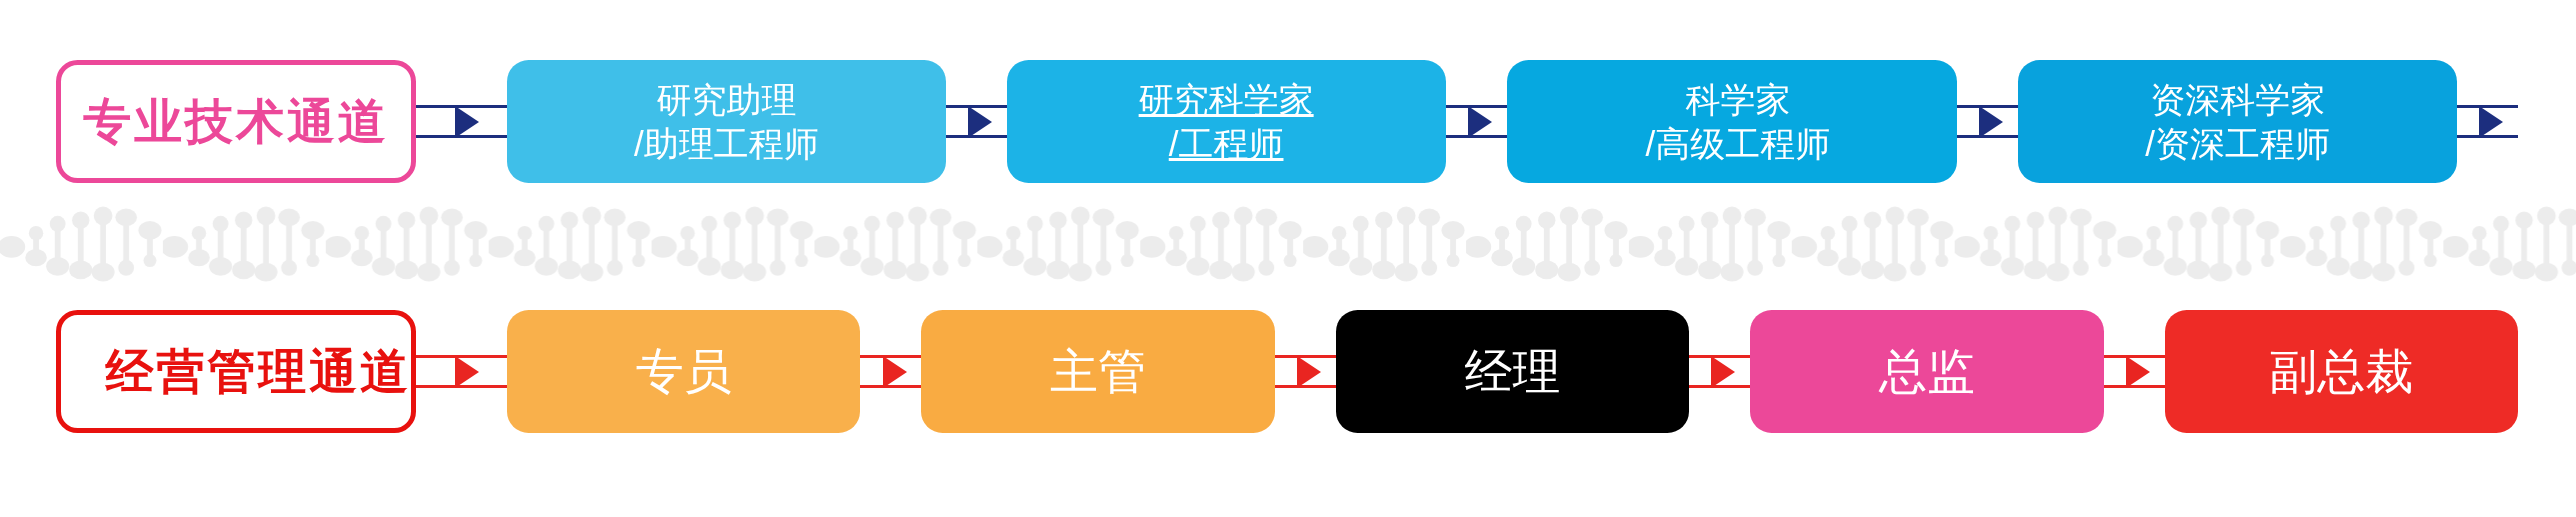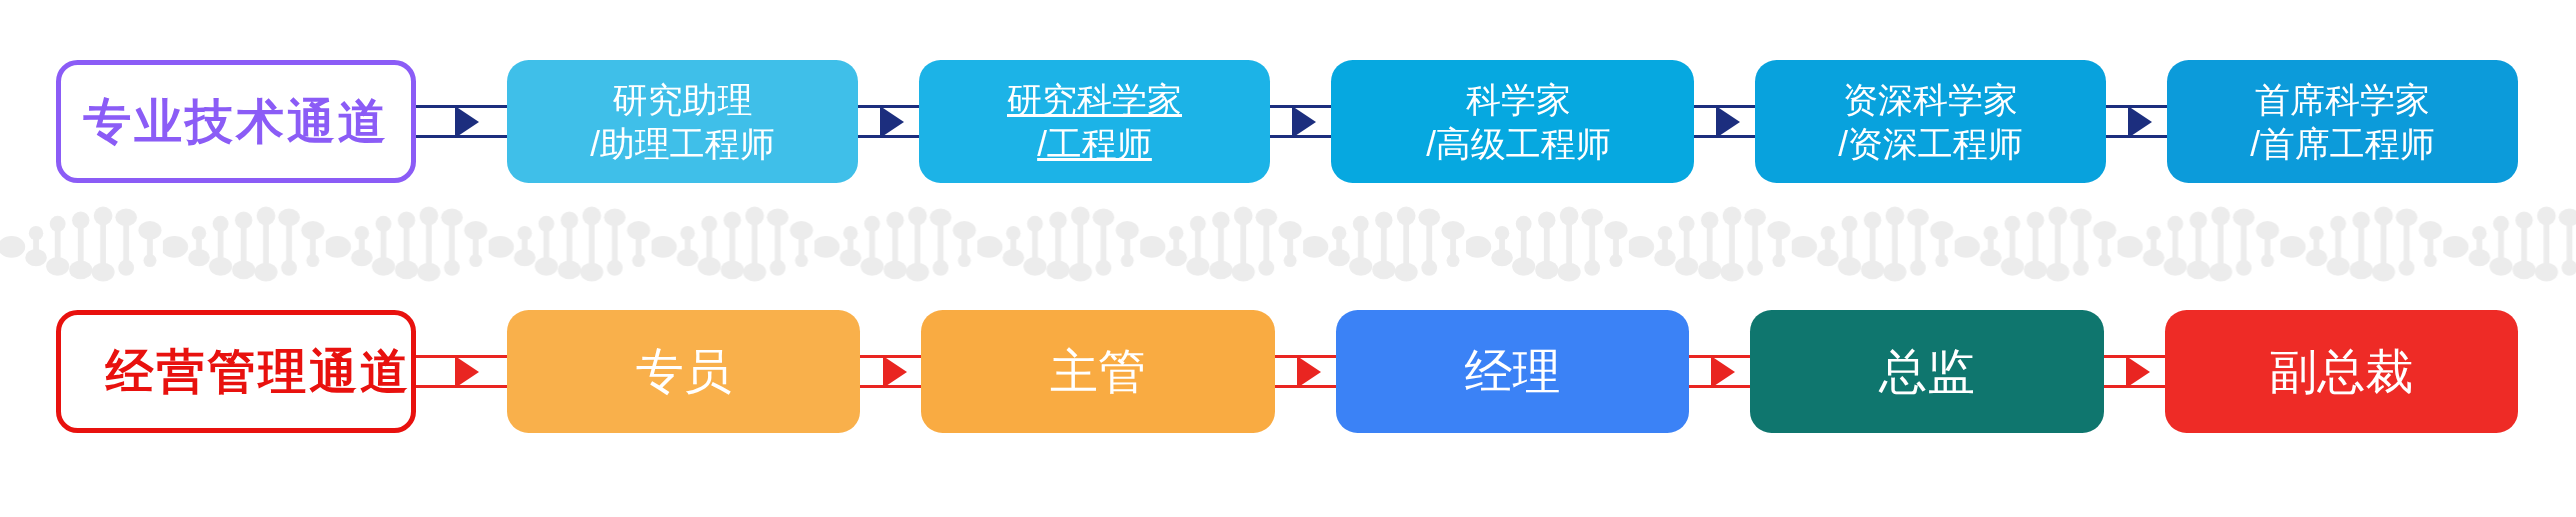--- a/index.html
+++ b/index.html
@@ -45,21 +45,21 @@
   .row-tech .stage-title,
   .row-tech .stage-subtitle{font-size:35px;line-height:44px;font-weight:400;}
   .row-mgmt .stage-title{font-size:48px;line-height:46px;font-weight:400;font-family:Liberation Serif, serif;}
   .dna{position:absolute;left:0;top:205px;}
 </style>
 </head>
 <body>
 
 <section class="row row-tech">
 
-  <div class="channel-label" style="color: #8b5cf6;">
+  <div class="channel-label" style="color: #ec4899;">
     <span>专业技术通道</span>
   </div>
 
   <div class="pipe pipe-first" style="color: rgb(28, 46, 126);">
     <span class="tri"></span>
   </div>
 
   <div class="stage" style="background-color: rgb(63, 191, 233);">
     <span class="stage-title">研究助理</span>
     <span class="stage-subtitle">/助理工程师</span>
@@ -89,24 +89,20 @@
 
   <div class="stage" style="background-color: rgb(8, 162, 221);">
     <span class="stage-title">资深科学家</span>
     <span class="stage-subtitle">/资深工程师</span>
   </div>
 
   <div class="pipe pipe-mid" style="color: rgb(28, 46, 126);">
     <span class="tri"></span>
   </div>
 
-  <div class="stage" style="background-color: rgb(12, 155, 218);">
-    <span class="stage-title">首席科学家</span>
-    <span class="stage-subtitle">/首席工程师</span>
-  </div>
 
 </section>
 
 <svg class="dna" width="2576" height="83" xmlns="http://www.w3.org/2000/svg" viewBox="0 0 3574 115">
   <defs>
     <pattern id="dnaUnit" x="0" y="0" width="226" height="115" patternUnits="userSpaceOnUse">
       <g fill="#ECECEC" style="fill: rgb(236, 236, 236);">
         <ellipse cx="16" cy="58" rx="19" ry="15"></ellipse>
         <rect x="46" y="39" width="8" height="34"></rect>
         <circle cx="50" cy="39" r="10"></circle>
@@ -151,29 +147,29 @@
   </div>
 
   <div class="stage" style="background-color: rgb(249, 171, 66);">
     <span class="stage-title">主管</span>
   </div>
 
   <div class="pipe pipe-mid" style="color: rgb(233, 37, 33);">
     <span class="tri"></span>
   </div>
 
-  <div class="stage" style="background-color: #3b82f6;">
+  <div class="stage" style="background-color: #000000;">
     <span class="stage-title">经理</span>
   </div>
 
   <div class="pipe pipe-mid" style="color: rgb(233, 37, 33);">
     <span class="tri"></span>
   </div>
 
-  <div class="stage" style="background-color: #0f766e;">
+  <div class="stage" style="background-color: #ec4899;">
     <span class="stage-title">总监</span>
   </div>
 
   <div class="pipe pipe-mid" style="color: rgb(233, 37, 33);">
     <span class="tri"></span>
   </div>
 
   <div class="stage" style="background-color: rgb(238, 43, 38);">
     <span class="stage-title">副总裁</span>
   </div>

